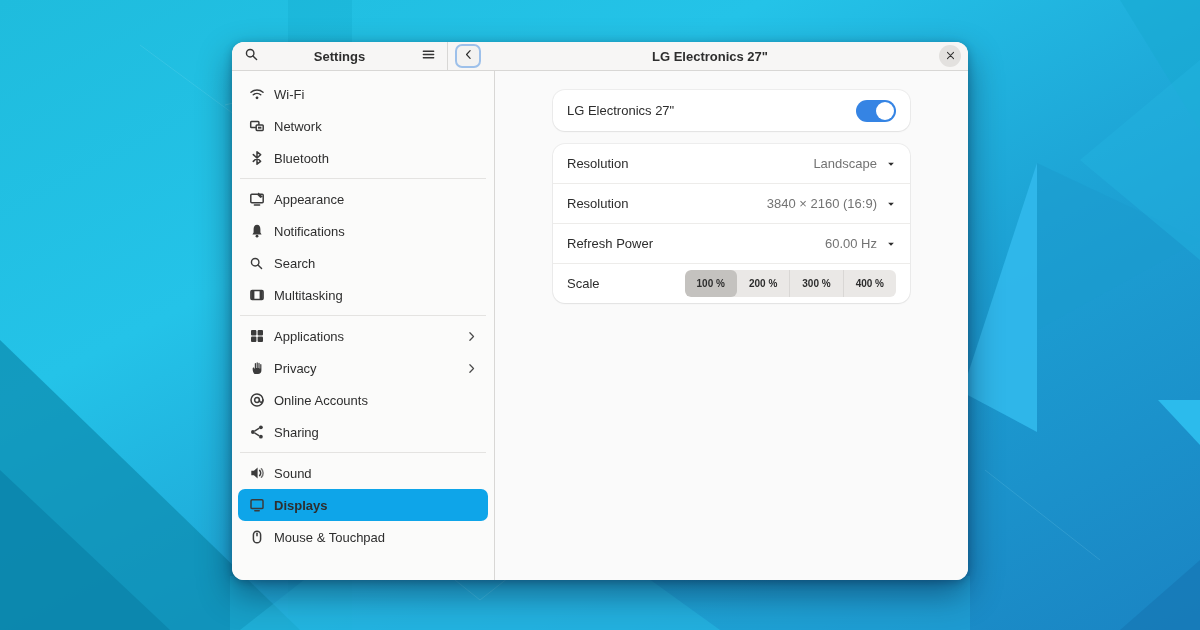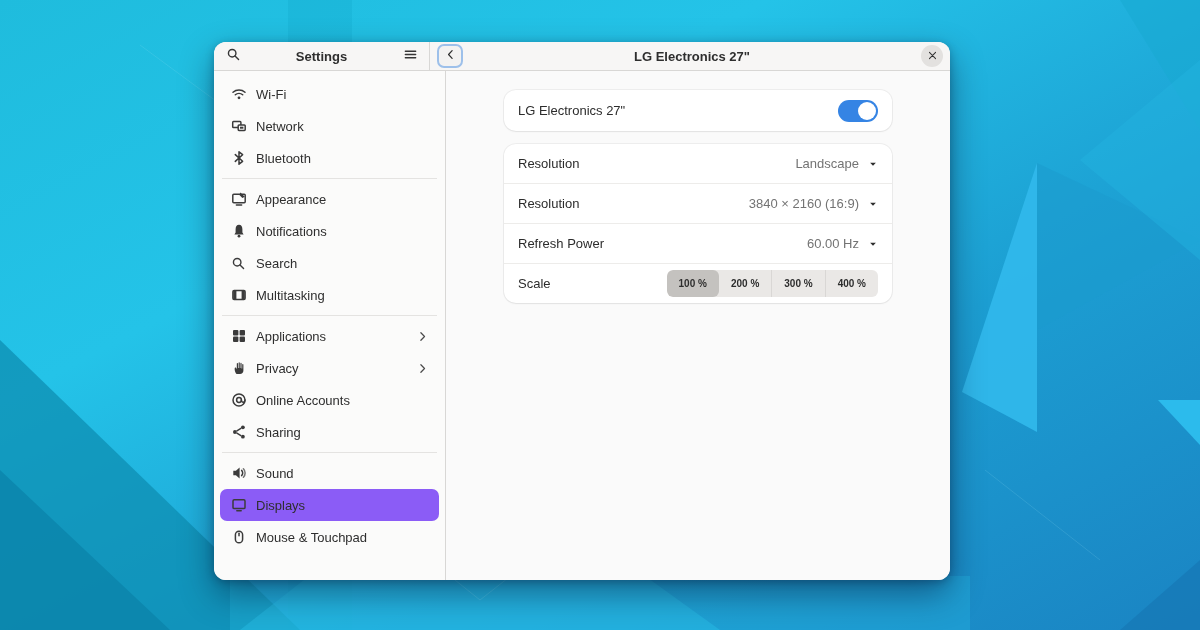--- a/index.html
+++ b/index.html
@@ -2,43 +2,43 @@
 <html><head>
 <meta charset="utf-8">
 <style>
   * { margin:0; padding:0; box-sizing:border-box; }
   html,body { width:1200px; height:630px; overflow:hidden; font-family:"Liberation Sans", sans-serif; }
   .stage { position:relative; width:1200px; height:630px; }
   .wallpaper { position:absolute; inset:0; }
   .wallpaper svg { display:block; width:100%; height:100%; }
 
   .window {
-    position:absolute; left:214px; top:42px; width:736px; height:538px;
+    position:absolute; left:232px; top:42px; width:736px; height:538px;
     border-radius:12px; overflow:hidden; background:#fafafa;
     box-shadow:0 14px 34px rgba(0,0,30,.42), 0 2px 8px rgba(0,0,30,.25);
     display:flex; flex-direction:column;
   }
   .headerbar { height:29px; flex:none; display:flex; background:#f7f6f5; border-bottom:1px solid #d8d7d5; }
   .hb-left { width:216px; flex:none; display:flex; align-items:center; padding:0 7px; border-right:1px solid #d8d7d5; }
   .hb-right { flex:1; display:flex; align-items:center; padding:0 7px; }
   .hb-title { flex:1; text-align:center; font-size:13px; font-weight:bold; color:#2e2e2e;
     white-space:nowrap; overflow:hidden; text-overflow:ellipsis; }
   .icon-btn { width:24px; height:24px; border:none; background:transparent; border-radius:6px;
     display:flex; align-items:center; justify-content:center; color:#363636; flex:none; cursor:pointer; }
   .back-btn { width:26px; height:24px; background:#f3f2f1; border:2px solid #9dc0ea; border-radius:7px;
     display:flex; align-items:center; justify-content:center; color:#303030; flex:none; cursor:pointer; }
   .close-btn { width:22px; height:22px; border:none; border-radius:50%; background:#e3e1df;
     display:flex; align-items:center; justify-content:center; color:#333; flex:none; cursor:pointer; }
 
   .window-body { flex:1; display:flex; min-height:0; }
-  .sidebar { width:232px; flex:none; background:#fbfbfa; border-right:1px solid #d8d7d5;
+  .sidebar { width:263px; flex:none; background:#fbfbfa; border-right:1px solid #d8d7d5;
     padding:7px 6px; overflow:hidden; }
   .side-item { height:32px; display:flex; align-items:center; gap:9px; padding:0 10px;
     border-radius:7px; font-size:13px; color:#2e2e2e; cursor:pointer; }
-  .side-item.selected { background:#8b5cf6; }
+  .side-item.selected { background:#0ea5e9;font-weight:bold; }
   .side-item .icn { width:17px; height:16px; display:flex; align-items:center; justify-content:center; color:#3b3b3b; flex:none; }
   .side-item .lbl { flex:1; white-space:nowrap; }
   .side-item .chev { color:#4a4a4a; display:flex; }
   .side-sep { height:1px; background:#e4e3e1; margin:4px 2px; }
 
   .content { flex:1; background:#fafafa; padding:19px 58px 0; min-width:0; }
   .card { background:#ffffff; border-radius:12px;
     box-shadow:0 0 0 1px rgba(0,0,0,.05), 0 1px 2px rgba(0,0,0,.05); }
   .toggle-card { height:41px; display:flex; align-items:center; justify-content:space-between;
     padding:0 14px; margin-bottom:13px; font-size:13px; color:#2c2c2c; cursor:pointer; }

